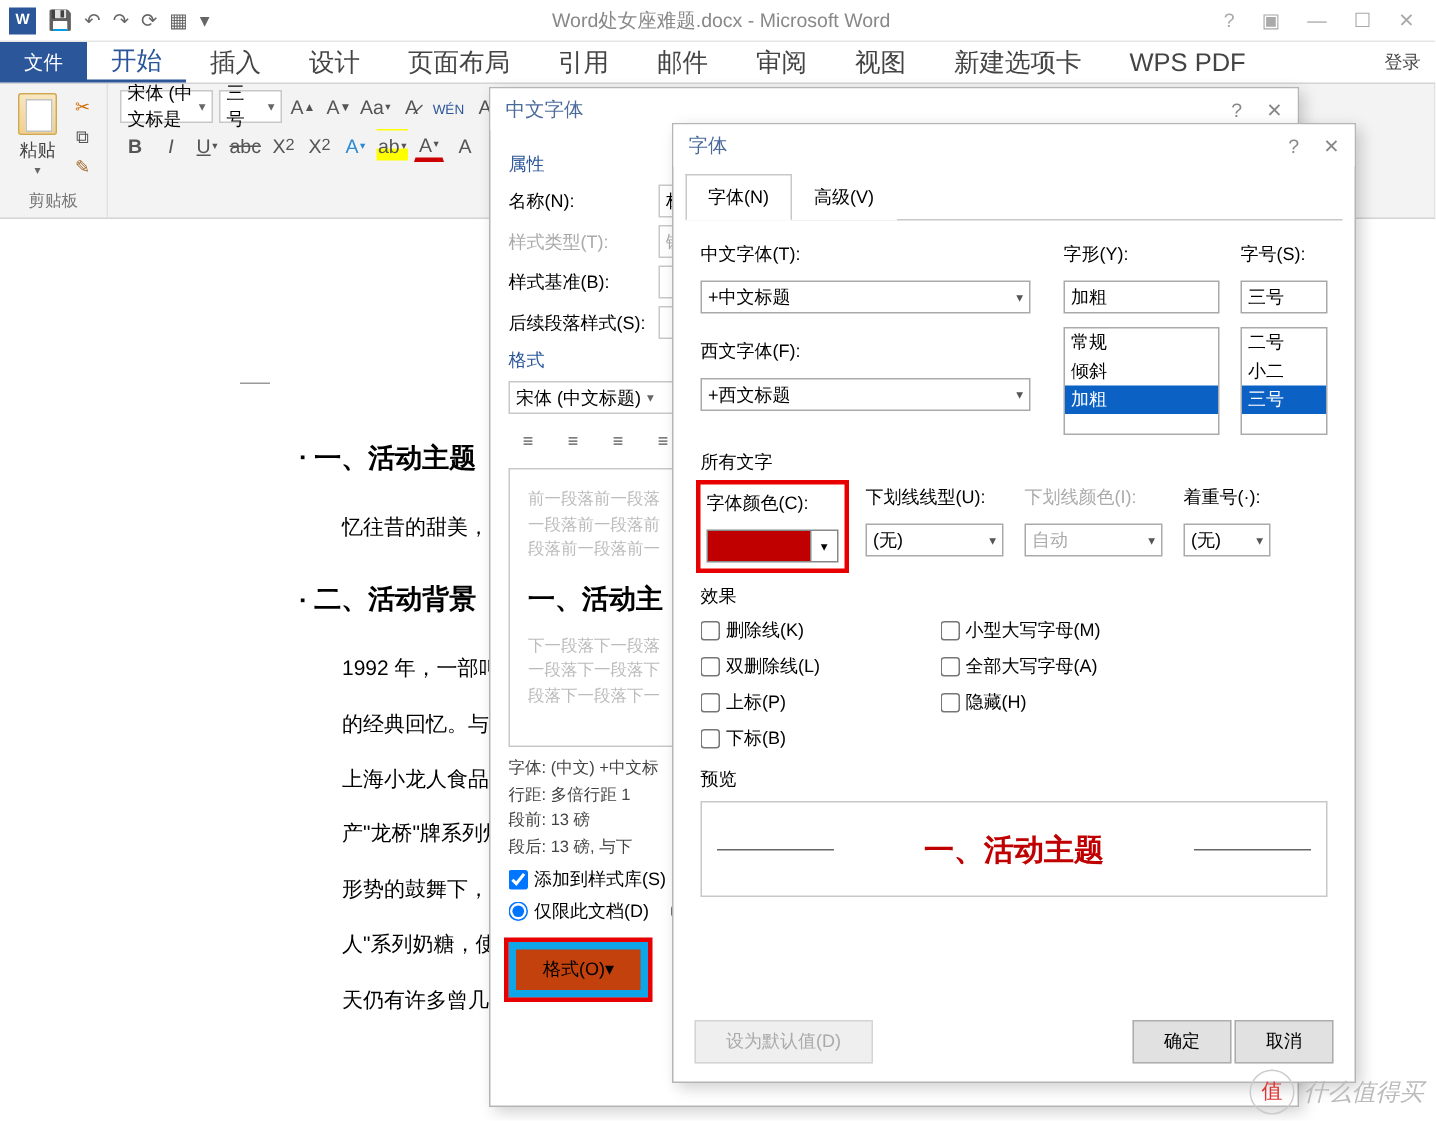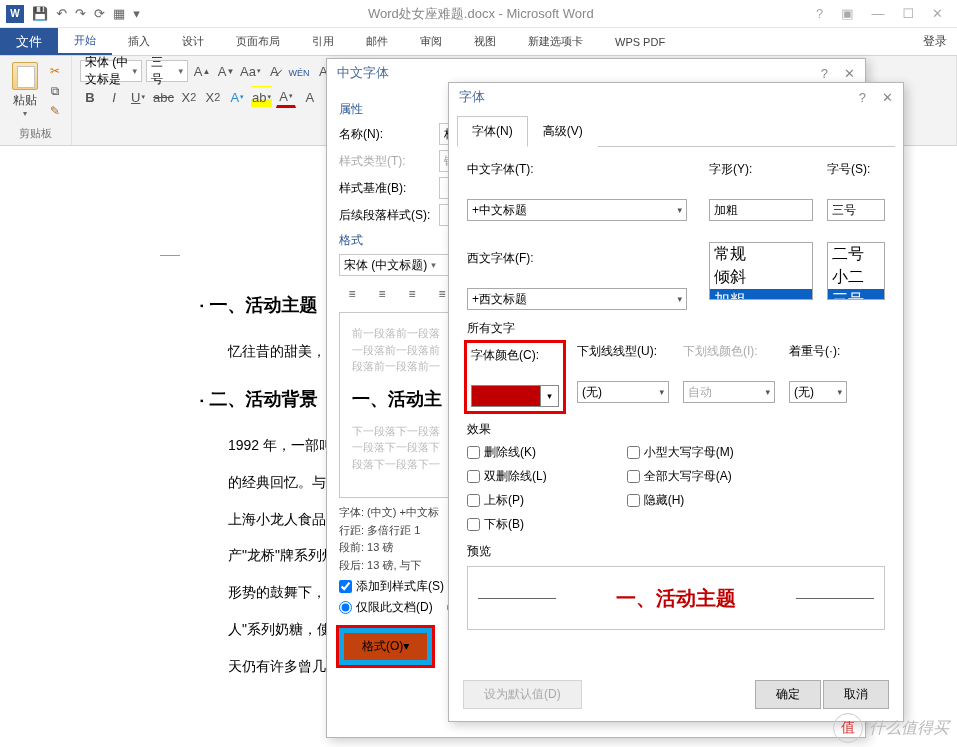--- a/index.html
+++ b/index.html
@@ -10,21 +10,21 @@
 .titlebar .qat { display: flex; align-items: center; gap: 8px; padding: 0 6px; }
 .titlebar .qat .word-icon { width: 18px; height: 18px; background: #2b579a; color: #fff; font-size: 10px; font-weight: bold; display: flex; align-items: center; justify-content: center; }
 .titlebar .qat .q { color: #666; font-size: 13px; cursor: pointer; }
 .titlebar .title { flex: 1; text-align: center; color: #888; font-size: 13px; }
 .titlebar .wincontrols { display: flex; gap: 18px; padding-right: 14px; color: #aaa; font-size: 13px; }
 .titlebar .wincontrols span { cursor: pointer; }
 
 
 .ribbon-tabs { height: 28px; display: flex; align-items: stretch; border-bottom: 1px solid #d4d4d4; background: #fff; }
 .ribbon-tabs .file { background: #2b579a; color: #fff; padding: 0 16px; display: flex; align-items: center; font-size: 13px; }
-.ribbon-tabs .tab { padding: 0 16px; display: flex; align-items: center; font-size: 11px; color: #444; cursor: pointer; }
+.ribbon-tabs .tab { padding: 0 16px; display: flex; align-items: center; font-size: 17px; color: #444; cursor: pointer; }
 .ribbon-tabs .tab.active { color: #2b579a; border-bottom: 2px solid #2b579a; }
 .ribbon-tabs .login { margin-left: auto; padding: 0 10px; display: flex; align-items: center; color: #444; }
 
 
 .ribbon { height: 90px; background: #f3f3f3; border-bottom: 1px solid #d4d4d4; display: flex; }
 .rgroup { border-right: 1px solid #e1e1e1; padding: 4px 8px; display: flex; flex-direction: column; }
 .rgroup .glabel { margin-top: auto; text-align: center; color: #777; font-size: 11px; }
 .clipboard-main { display: flex; gap: 4px; }
 .paste { display: flex; flex-direction: column; align-items: center; padding: 2px 4px; }
 .paste .icon { width: 26px; height: 28px; background: linear-gradient(#f9e7c0,#f1cf87); border: 1px solid #d0a84e; border-radius: 2px; position: relative; }
@@ -79,23 +79,23 @@
 #dlg-modify .format-btn { border: 5px solid #0ea5e9; background: #c2410c; padding: 5px 18px; cursor: pointer; margin-top: 12px; display: inline-block; }
 .red-box { outline: 3px solid #e80000; }
 
 
 #dlg-font { left: 448px; top: 82px; width: 456px; height: 640px; z-index: 20; }
 #dlg-font .tabs { display: flex; border-bottom: 1px solid #c8c8c8; margin: 4px 8px 0; }
 #dlg-font .tabs .tab { padding: 6px 14px; font-size: 12px; border: 1px solid transparent; cursor: pointer; border-bottom: none; position: relative; top: 1px; background: #fff; }
 #dlg-font .tabs .tab.active { border-color: #c8c8c8; border-bottom: 1px solid #fff; }
 #dlg-font .content { padding: 14px 18px 8px; font-size: 12px; }
 #dlg-font .frow { display: flex; gap: 14px; margin-bottom: 10px; }
-#dlg-font .fcol { display: flex; flex-direction: column; gap: 21px; }
+#dlg-font .fcol { display: flex; flex-direction: column; gap: 9px; }
 #dlg-font .fcol > label { font-size: 12px; }
-#dlg-font .listbox { border: 1px solid #aaa; background: #fff; height: 58px; overflow: hidden; font-size: 16px; width: 104px; }
+#dlg-font .listbox { border: 1px solid #aaa; background: #fff; height: 72px; overflow: hidden; font-size: 12px; width: 104px; }
 #dlg-font .listbox div { padding: 1px 4px; }
 #dlg-font .listbox .sel { background: #0b61c4; color: #fff; }
 #dlg-font .cbx { border: 1px solid #aaa; height: 22px; display: flex; align-items: center; background: #fff; padding: 0 4px; }
 #dlg-font .cbx .arrow { margin-left: auto; font-size: 9px; color: #555; }
 #dlg-font .color-swatch { width: 88px; height: 22px; border: 1px solid #888; display: flex; }
 #dlg-font .color-swatch .c { flex: 1; background: #c00000; }
 #dlg-font .color-swatch .arrow { width: 18px; border-left: 1px solid #888; display: flex; align-items: center; justify-content: center; font-size: 9px; }
 #dlg-font .section { color: #000; margin: 10px 0 6px; font-size: 12px; }
 #dlg-font .effects { display: flex; gap: 80px; }
 #dlg-font .effects .col { display: flex; flex-direction: column; gap: 7px; }

